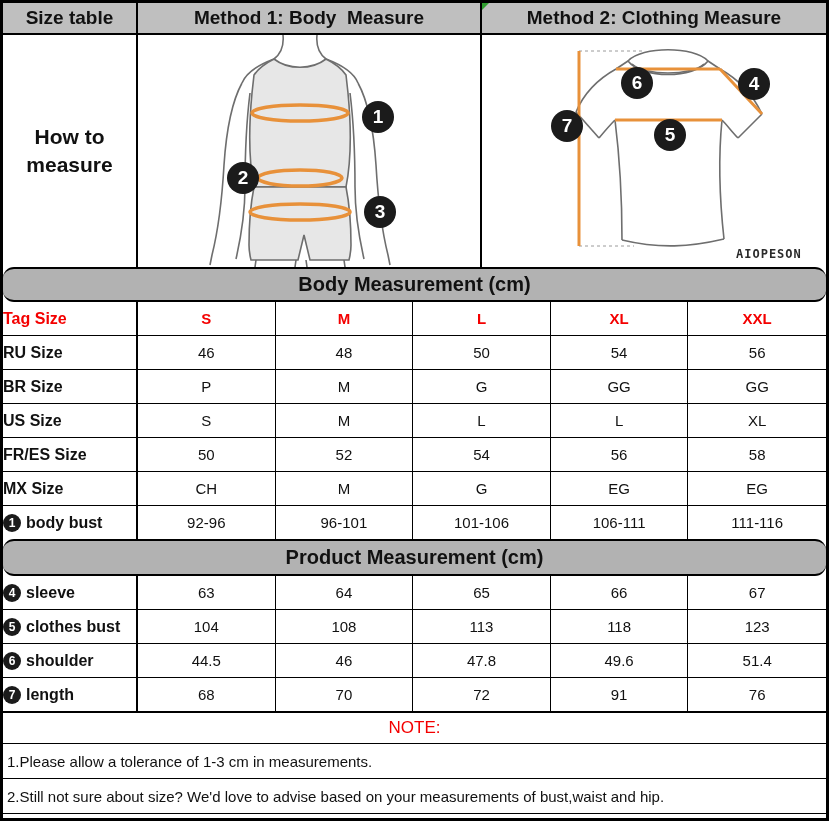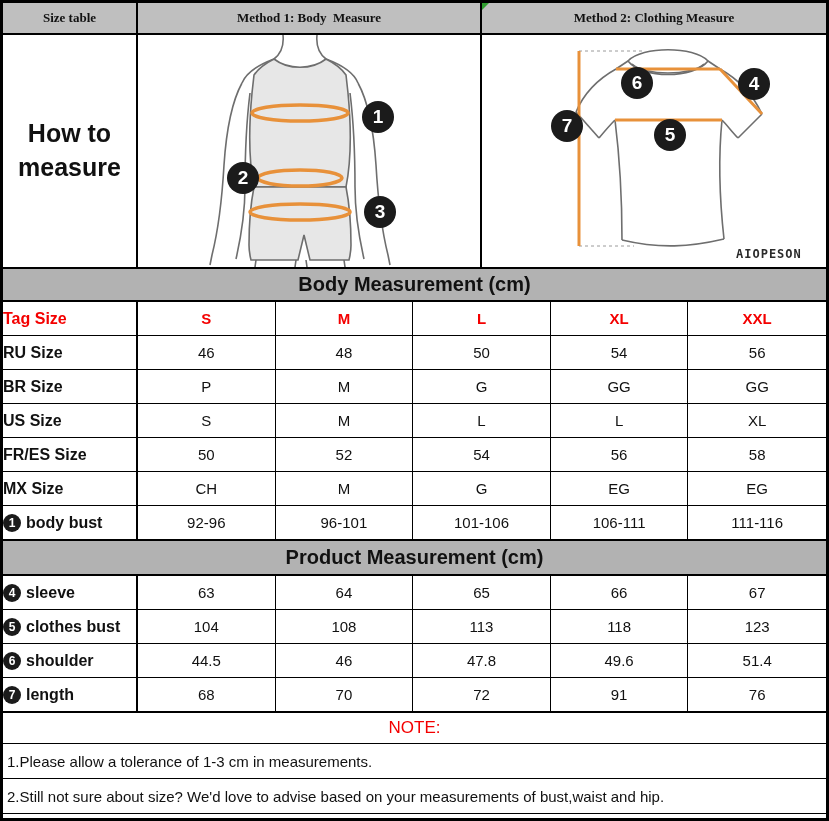--- a/index.html
+++ b/index.html
@@ -10,45 +10,45 @@
   .sheet{
     width:829px;height:821px;box-sizing:border-box;border:3px solid var(--line);
     display:flex;flex-direction:column;font-family:"Liberation Sans",sans-serif;color:#111;
     position:relative;background:#fff;
   }
   
   .toprow{display:grid;grid-template-columns:135px 344px 1fr;height:30px;flex:0 0 auto;}
   .toprow .hcell{
     background:var(--header_bg);border-right:2px solid var(--line);
     display:flex;align-items:center;justify-content:center;
-    font-weight:bold;font-size:13px;white-space:pre;position:relative;font-family:Liberation Serif, serif;
+    font-weight:bold;font-size:19px;white-space:pre;position:relative;
   }
   .toprow .hcell:last-child{border-right:none;}
   .corner-flag{position:absolute;top:0;left:0;width:0;height:0;
     border-top:7px solid var(--green_flag);border-right:7px solid transparent;}
   
   .diagrow{display:grid;grid-template-columns:135px 344px 1fr;height:232px;flex:0 0 auto;border-top:2px solid var(--line);}
   .diagrow > div{border-right:2px solid var(--line);position:relative;overflow:hidden;}
   .diagrow > div:last-child{border-right:none;}
   .howto{display:flex;align-items:center;justify-content:center;text-align:center;
-    font-weight:bold;font-size:25px;line-height:1.35;}
+    font-weight:bold;font-size:21px;line-height:1.35;}
   .diagram svg{position:absolute;inset:0;}
   .badge{position:absolute;width:32px;height:32px;border-radius:50%;background:var(--marker_bg);
     color:#fff;font-weight:bold;font-size:19px;display:flex;align-items:center;justify-content:center;}
   .brand{position:absolute;left:238px;top:212px;font-family:"DejaVu Sans Mono",monospace;
     font-size:12px;font-weight:bold;letter-spacing:1px;color:#2b2b2b;margin-left:16px;}
   .orange-line{stroke:var(--orange);stroke-width:3;fill:none;}
   .orange-ell{stroke:var(--orange);stroke-width:3.5;fill:none;}
   .dash{stroke:#9a9a9a;stroke-width:1;stroke-dasharray:3 3;fill:none;}
   .fig{stroke:var(--fig_stroke);stroke-width:1.6;fill:none;}
   .figfill{stroke:var(--fig_stroke);stroke-width:1.6;fill:var(--fig_fill);}
   .figwhite{stroke:var(--fig_stroke);stroke-width:1.6;fill:#fff;}
   
   .band{height:31px;flex:0 0 auto;background:var(--band_bg);border-top:2px solid var(--line);border-bottom:2px solid var(--line);
-    display:flex;align-items:center;justify-content:center;font-weight:bold;font-size:20px;}
+    display:flex;align-items:center;justify-content:center;font-weight:bold;font-size:20px;border-radius:11px;}
   
   .grid-row{display:grid;grid-template-columns:135px repeat(5,1fr);height:33px;flex:0 0 auto;border-top:1px solid var(--line);}
   .grid-row.first{border-top:none;}
   .lc{border-right:2px solid var(--line);display:flex;align-items:center;gap:5px;
     font-weight:bold;font-size:16px;}
   .vc{border-right:1px solid var(--line);display:flex;align-items:center;justify-content:center;font-size:15px;}
   .grid-row .vc:last-child{border-right:none;}
   .red-t{color:var(--red);font-weight:bold;}
   .badge-sm{width:18px;height:18px;border-radius:50%;background:var(--marker_bg);color:#fff;
     font-size:12px;font-weight:bold;display:inline-flex;align-items:center;justify-content:center;flex:0 0 auto;}

